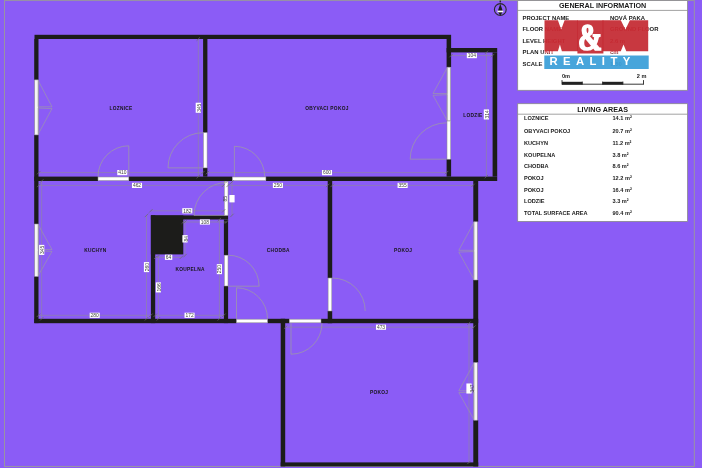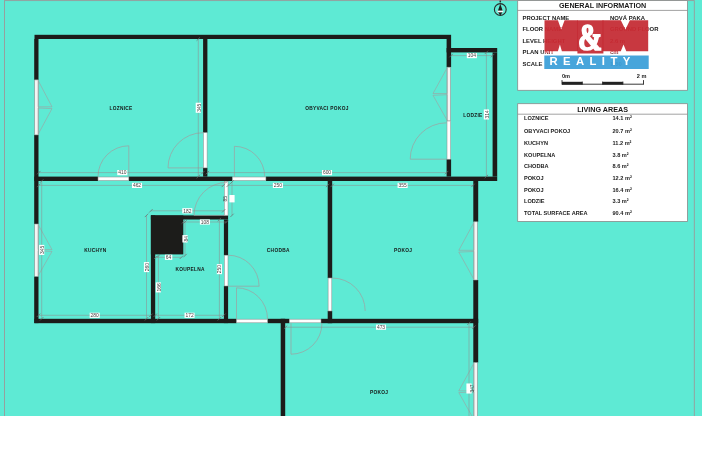--- a/index.html
+++ b/index.html
@@ -1,15 +1,15 @@
 <!DOCTYPE html>
 <html><head><meta charset="utf-8">
 <style>
 html,body{margin:0;padding:0;background:#fff;}
-#page{position:relative;width:702px;height:416px;overflow:hidden;background:#5eead4;
+#page{position:relative;width:702px;height:468px;overflow:hidden;background:#8b5cf6;
 font-family:"Liberation Sans",sans-serif;}
 svg{display:block;}
 </style></head>
 <body>
 <div id="page">
 <svg width="702" height="468" viewBox="0 0 702 468" font-family="Liberation Sans, sans-serif">
 <rect x="4.5" y="0.6" width="689.8" height="465.8" fill="none" stroke="#9a9a9a" stroke-width="0.9"></rect>
 <rect x="34.5" y="34.8" width="416.6" height="4.2" fill="#1c1c1a"></rect>
 <rect x="34.2" y="39.0" width="4.3" height="40.9" fill="#1c1c1a"></rect>
 <rect x="34.2" y="134.9" width="4.3" height="89.1" fill="#1c1c1a"></rect>

